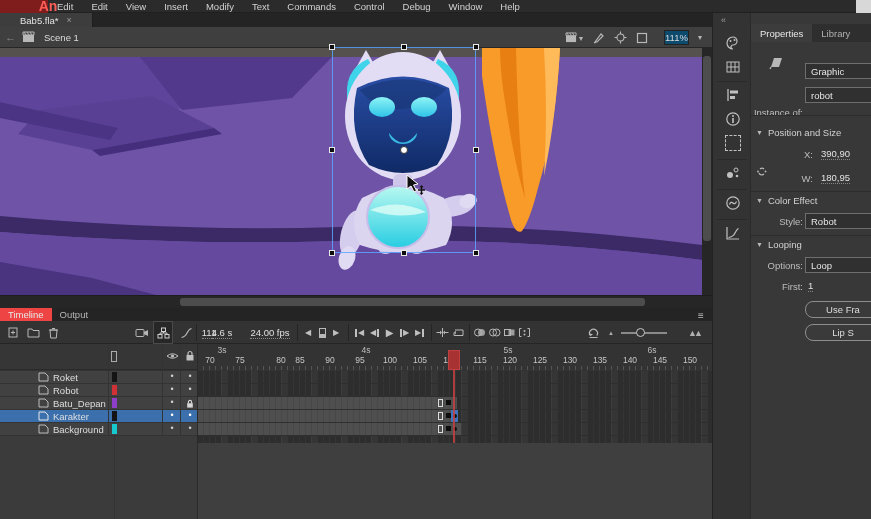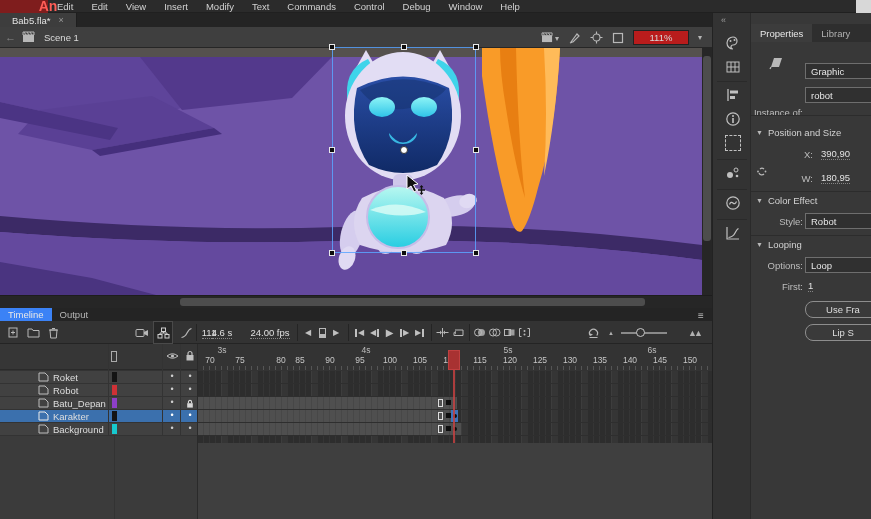--- a/index.html
+++ b/index.html
@@ -13,51 +13,51 @@
   
   .menubar { left:0; top:0; width:871px; height:13px; background:#2b2b2b;
              display:flex; align-items:center; border-bottom:1px solid #202020; }
   .applogo { width:22px; height:13px; background:#7f1d1d; color:#ff5e57;
              font-weight:bold; font-size:14px; display:flex; align-items:center; justify-content:center;padding-left:48px; }
   .menuitem { padding:0 9px; color:#d2d2d2; cursor:default; }
   .wincorner { left:856px; top:0; width:15px; height:13px; background:#d8d8d8; }
 
   
   .tabbar { left:0; top:13px; width:712px; height:14px; background:#242424; display:flex; }
-  .doctab { height:14px; padding:0 12px; background:#3d3d3d; color:#e2e2e2;
+  .doctab { height:14px; padding:0 20px; background:#3d3d3d; color:#e2e2e2;
             display:flex; align-items:center; gap:8px; border-right:1px solid #1e1e1e; }
   .doctab .x { color:#9a9a9a; font-size:9px; }
 
   
   .editbar { left:0; top:27px; width:712px; height:21px; background:#3f3f3f;
              border-bottom:1px solid #262626; display:flex; align-items:center; }
   .backarr { color:#8a8a8a; font-size:11px; margin:0 6px 0 5px; }
   .scenename { color:#dcdcdc; margin-left:8px; }
   .editbar-right { position:absolute; right:10px; top:0; height:21px; display:flex; align-items:center; gap:9px; }
-  .zoombox { width:56px; height:15px; background:#b91c1c; border:1px solid #222;
-             color:#d8d8d8; display:flex; align-items:center; justify-content:center; }
+  .zoombox { width:25px; height:15px; background:#0c4a6e; border:1px solid #222;
+             color:#d8d8d8; display:flex; align-items:center; justify-content:center;margin-left:7px; }
   .ddico { color:#b5b5b5; font-size:8px; }
 
   
   .stage { left:0; top:48px; width:702px; height:247px; overflow:hidden; background:#6e53a7; }
   .vscroll { left:702px; top:48px; width:10px; height:247px; background:#262626; }
   .vthumb { left:1px; top:8px; width:8px; height:185px; background:#4d4d4d; border-radius:3px; }
   .hscroll { left:0; top:295px; width:712px; height:13px; background:#262626; border-top:1px solid #1d1d1d; }
   .hthumb { left:180px; top:2px; width:465px; height:8px; background:#4d4d4d; border-radius:3px; }
 
   
   .selbox { left:332px; top:47px; width:144px; height:206px;
             border:1px solid rgba(90,165,255,.85); }
   .handle { position:absolute; width:6px; height:6px; background:#0d0d0d; border:1px solid #e8e8e8; }
   .tpoint { position:absolute; width:8px; height:8px; background:#fff; border:1px solid #333; border-radius:50%; }
 
   
   .tl-tabbar { left:0; top:308px; width:712px; height:13px; background:#242424; display:flex; }
   .tl-tab { height:13px; padding:0 8px; display:flex; align-items:center; color:#b5b5b5; }
-  .tl-tab.active { background:#3b82f6; color:#e8e8e8; }
+  .tl-tab.active { background:#ef4444; color:#e8e8e8; }
   .tl-menu { left:698px; top:310px; color:#bbb; font-size:10px; }
   .tl-toolbar { left:0; top:321px; width:712px; height:23px; background:#333;
                 border-bottom:1px solid #242424; }
   .ti { position:absolute; top:0; height:23px; display:flex; align-items:center; justify-content:center; }
   .tsep { position:absolute; top:3px; width:1px; height:17px; background:#242424; }
   .hotval { color:#e0e0e0; border-bottom:1px dotted #8a8a8a; line-height:11px; }
   .pbbar { width:2px; height:8px; background:#c0c0c0; }
   .pbtri { font-size:8px; color:#c0c0c0; line-height:8px; }
   .mtn { color:#b0b0b0; }
 

